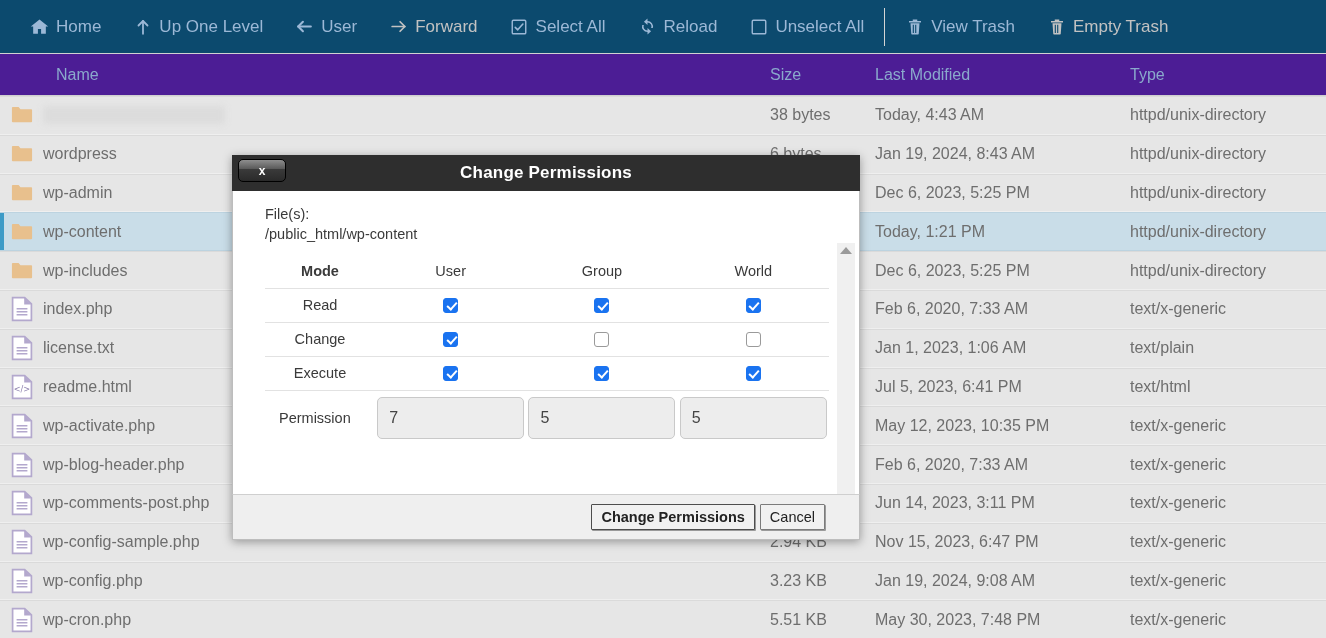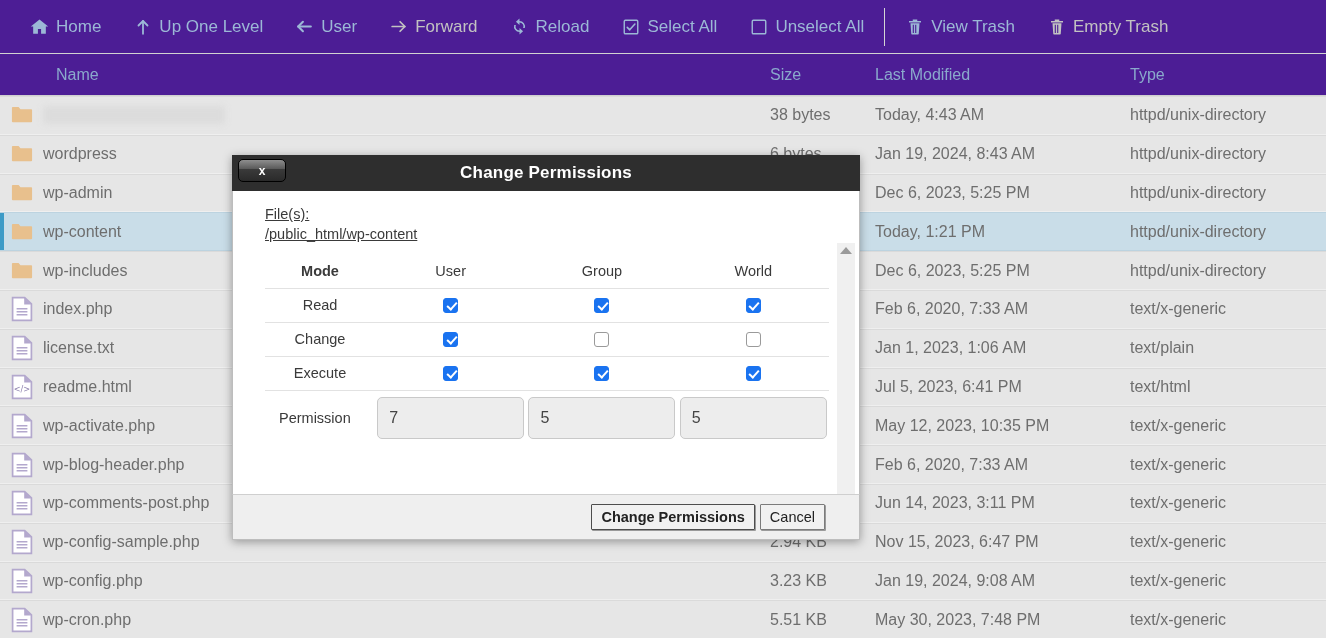--- a/index.html
+++ b/index.html
@@ -6,21 +6,21 @@
   html, body {
     width: 1326px; height: 638px;
     font-family: "Liberation Sans", sans-serif;
     background: #e6e6e6;
     overflow: hidden;
   }
 
   
   #toolbar {
     height: 54px;
-    background: #4c1d95;
+    background: #0c4a6e;
     border-bottom: 1px solid #d2d2d2;
     display: flex;
     align-items: center;
     padding-left: 14px;
     position: relative;
   }
   .tb-item {
     display: flex;
     align-items: center;
     gap: 7px;
@@ -131,21 +131,21 @@
   }
   #modal-body {
     flex: 1;
     background: #ffffff;
     position: relative;
     overflow: hidden;
     border-left: 1px solid #bdbdbd;
     border-right: 1px solid #bdbdbd;
   }
   #modal-inner { padding: 14px 30px 0 32px; width: 100%; }
-  .files-label { font-size: 14.5px; color: #3a3a3a; line-height: 1.35; text-decoration: underline; }
+  .files-label { font-size: 14.5px; color: #3a3a3a; line-height: 1.35; }
   .files-label .path { display: block; }
 
   table.perm { width: 100%; border-collapse: collapse; margin-top: 10px; }
   table.perm th, table.perm td {
     border-bottom: 1px solid #e2e2e2;
     height: 34px;
     font-size: 14.5px;
     color: #3a3a3a;
     font-weight: normal;
     text-align: center;
@@ -252,35 +252,35 @@
       <span class="tb-ico">
         <svg viewBox="0 0 24 24" width="19" height="19" fill="none" stroke="#c2c2c2" stroke-width="2.2" stroke-linecap="round" stroke-linejoin="round">
           <path d="M4 12h16"></path>
           <path d="M14 6l6 6-6 6"></path>
         </svg>
       </span>
       <span>Forward</span>
     </div>
     <div class="tb-item">
       <span class="tb-ico">
+        <svg viewBox="0 0 24 24" width="18" height="18" fill="none" stroke="#9cb8d6" stroke-width="1.9">
+          <rect x="3" y="3" width="18" height="18" rx="1.5"></rect>
+          <path d="M7 12.5l3.3 3.3L17.2 8" stroke-width="2.1" stroke-linecap="round" stroke-linejoin="round"></path>
+        </svg>
+      </span>
+      <span>Select All</span>
+    </div>
+    <div class="tb-item">
+      <span class="tb-ico">
         <svg viewBox="0 0 24 24" width="19" height="19" fill="#9cb8d6">
           <path d="M12 5V2L7.5 6 12 10V7a5 5 0 0 1 4.6 7h2.1A7 7 0 0 0 12 5z"></path>
           <path d="M12 19v3l4.5-4L12 14v3a5 5 0 0 1-4.6-7H5.3A7 7 0 0 0 12 19z"></path>
         </svg>
       </span>
       <span>Reload</span>
-    </div>
-    <div class="tb-item">
-      <span class="tb-ico">
-        <svg viewBox="0 0 24 24" width="18" height="18" fill="none" stroke="#9cb8d6" stroke-width="1.9">
-          <rect x="3" y="3" width="18" height="18" rx="1.5"></rect>
-          <path d="M7 12.5l3.3 3.3L17.2 8" stroke-width="2.1" stroke-linecap="round" stroke-linejoin="round"></path>
-        </svg>
-      </span>
-      <span>Select All</span>
     </div>
     <div class="tb-item">
       <span class="tb-ico">
         <svg viewBox="0 0 24 24" width="18" height="18" fill="none" stroke="#9cb8d6" stroke-width="1.9">
           <rect x="3" y="3" width="18" height="18" rx="1.5"></rect>
         </svg>
       </span>
       <span>Unselect All</span>
     </div>
     <div class="tb-sep"></div>

